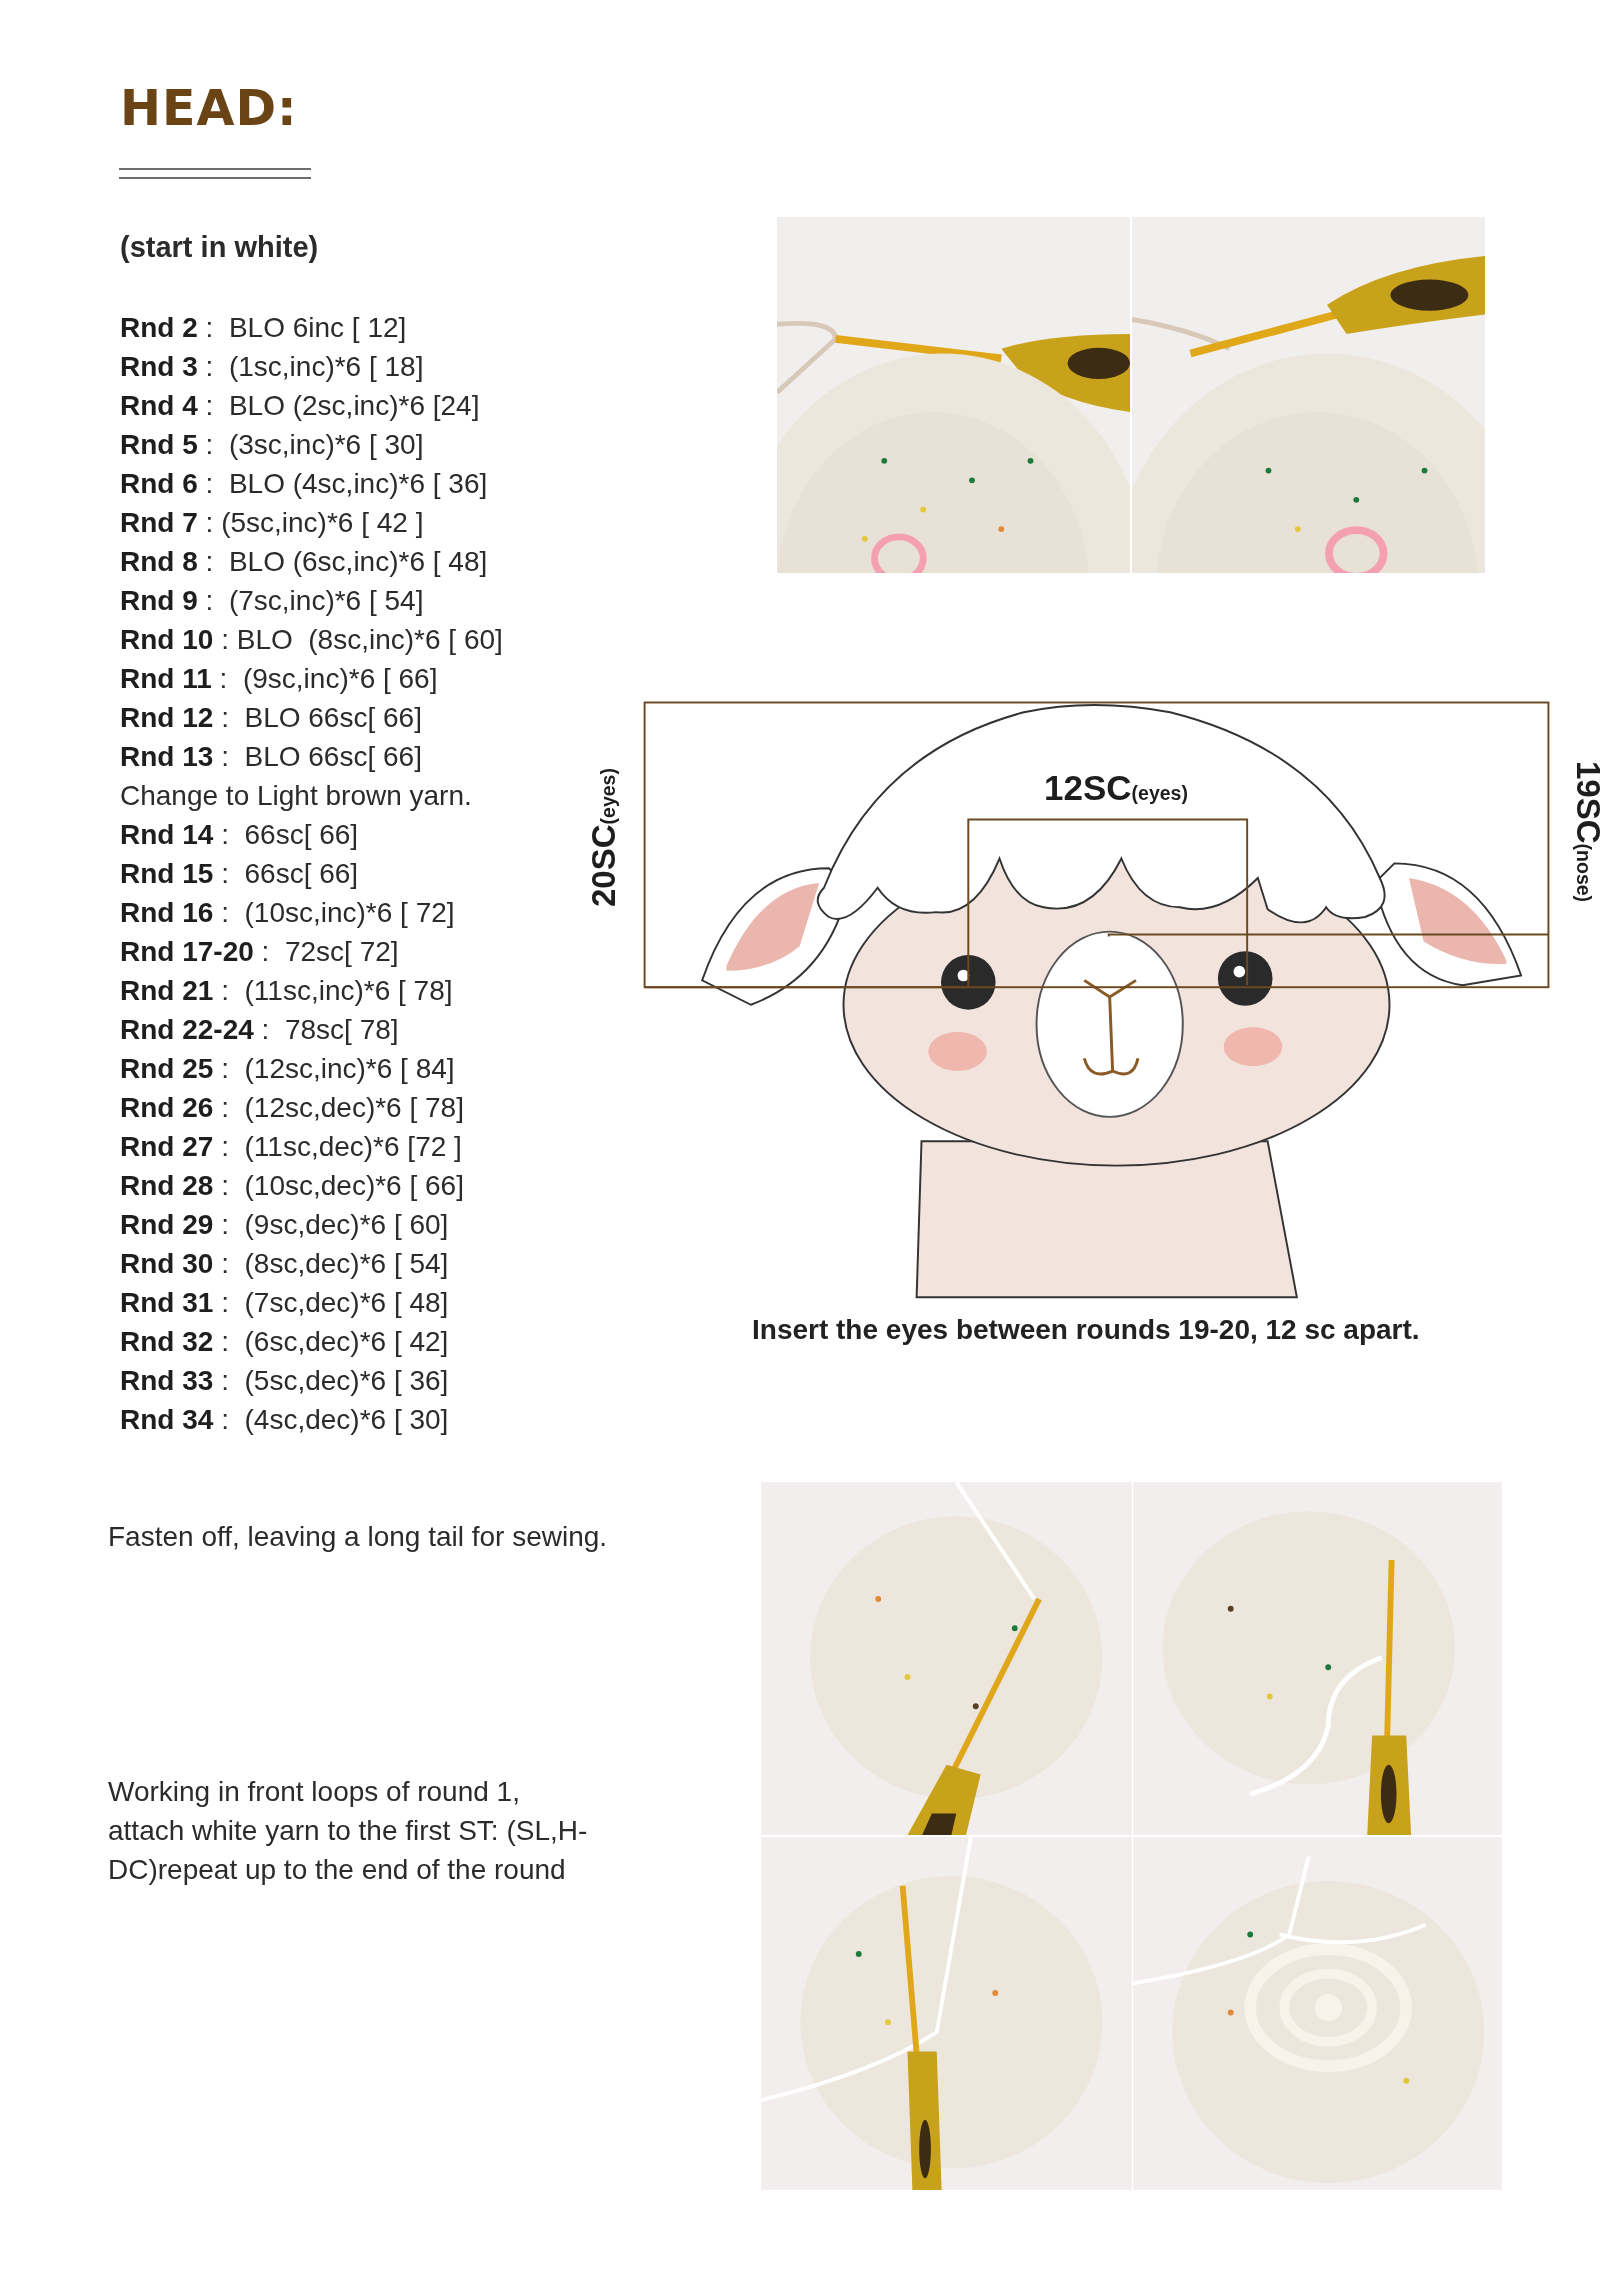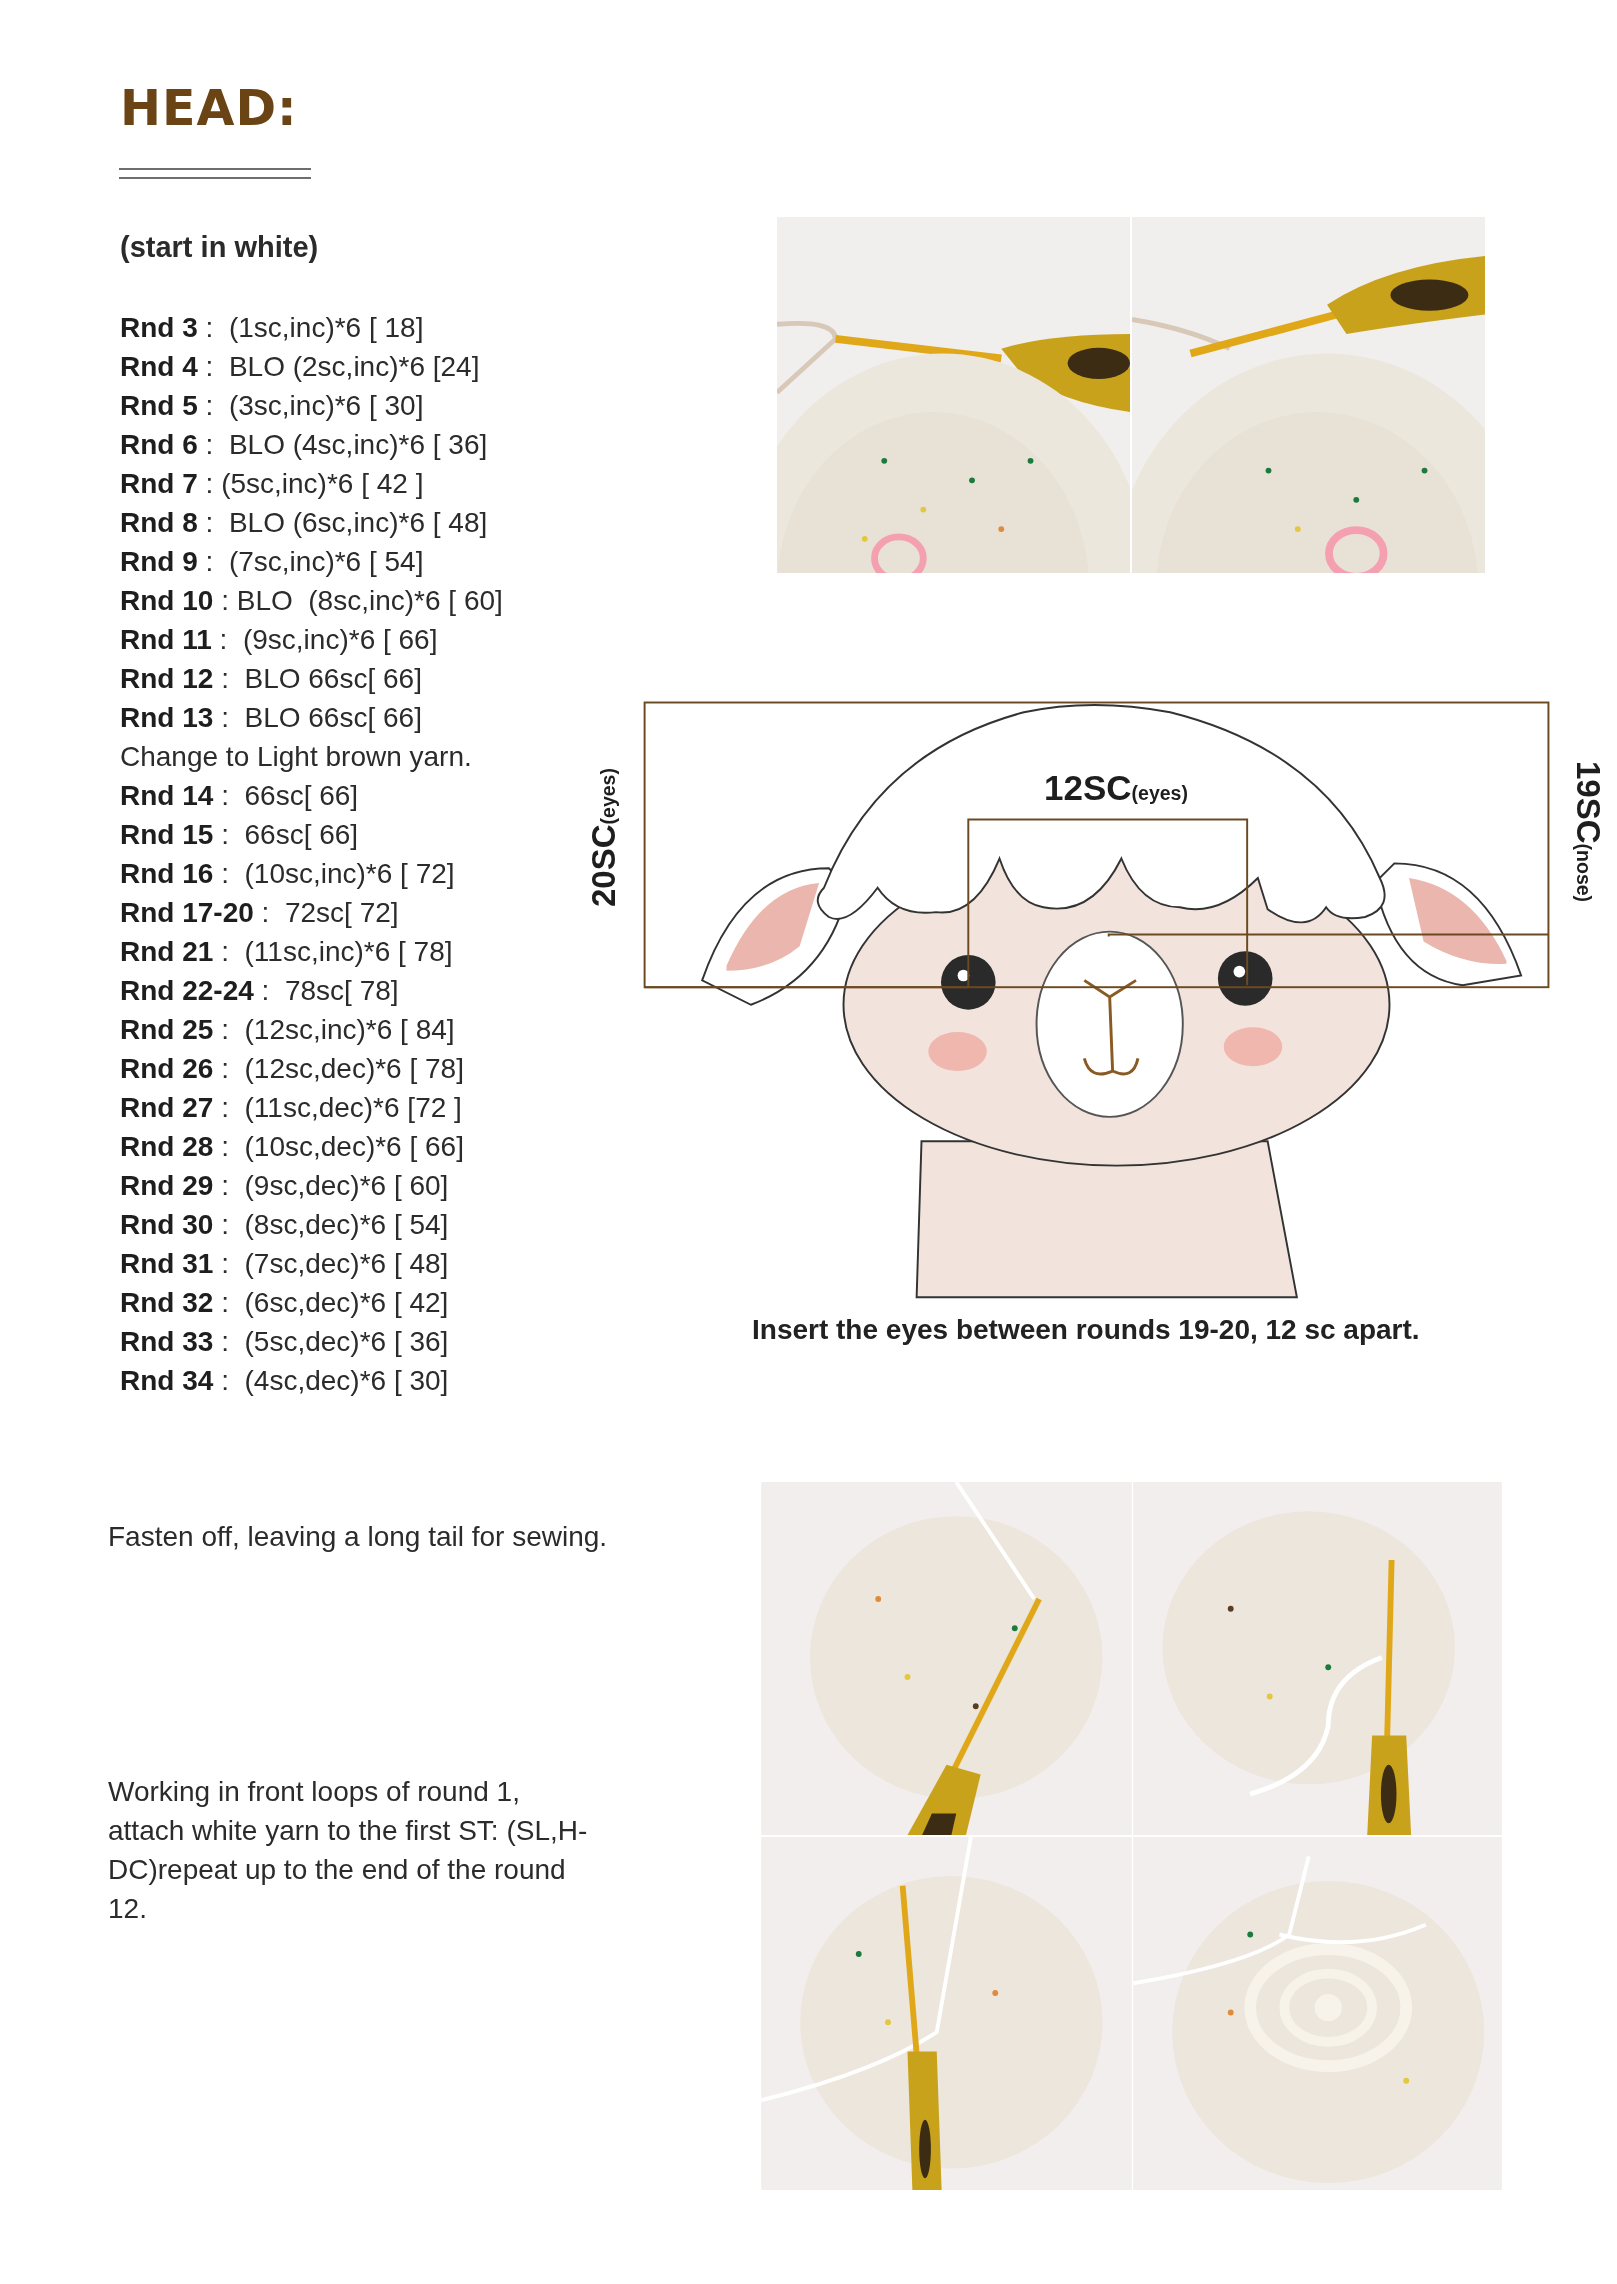--- a/index.html
+++ b/index.html
@@ -24,20 +24,21 @@
 </style>
 </head>
 <body>
 
 <div class="title">HEAD:</div>
 <div class="rule" style="top:168px;"></div>
 <div class="rule" style="top:177px;"></div>
 <div class="subtitle">(start in white)</div>
 
 <div class="rounds" id="rounds">
+    <div class="row"><b>Rnd 2</b><span style="white-space: pre;"> :  </span><span style="white-space: pre;">BLO 6inc [ 12]</span></div>
     <div class="row"><b>Rnd 3</b><span style="white-space: pre;"> :  </span><span style="white-space: pre;">(1sc,inc)*6 [ 18]</span></div>
     <div class="row"><b>Rnd 4</b><span style="white-space: pre;"> :  </span><span style="white-space: pre;">BLO (2sc,inc)*6 [24]</span></div>
     <div class="row"><b>Rnd 5</b><span style="white-space: pre;"> :  </span><span style="white-space: pre;">(3sc,inc)*6 [ 30]</span></div>
     <div class="row"><b>Rnd 6</b><span style="white-space: pre;"> :  </span><span style="white-space: pre;">BLO (4sc,inc)*6 [ 36]</span></div>
     <div class="row"><b>Rnd 7</b><span style="white-space: pre;"> : </span><span style="white-space: pre;">(5sc,inc)*6 [ 42 ]</span></div>
     <div class="row"><b>Rnd 8</b><span style="white-space: pre;"> :  </span><span style="white-space: pre;">BLO (6sc,inc)*6 [ 48]</span></div>
     <div class="row"><b>Rnd 9</b><span style="white-space: pre;"> :  </span><span style="white-space: pre;">(7sc,inc)*6 [ 54]</span></div>
     <div class="row"><b>Rnd 10</b><span style="white-space: pre;"> : </span><span style="white-space: pre;">BLO  (8sc,inc)*6 [ 60]</span></div>
     <div class="row"><b>Rnd 11</b><span style="white-space: pre;"> :  </span><span style="white-space: pre;">(9sc,inc)*6 [ 66]</span></div>
     <div class="row"><b>Rnd 12</b><span style="white-space: pre;"> :  </span><span style="white-space: pre;">BLO 66sc[ 66]</span></div>
@@ -60,21 +61,20 @@
     <div class="row"><b>Rnd 33</b><span style="white-space: pre;"> :  </span><span style="white-space: pre;">(5sc,dec)*6 [ 36]</span></div>
     <div class="row"><b>Rnd 34</b><span style="white-space: pre;"> :  </span><span style="white-space: pre;">(4sc,dec)*6 [ 30]</span></div>
   </div>
 
 <div class="para" style="top:1517px;">Fasten off, leaving a long tail for sewing.</div>
 
 <div class="para" style="top:1772px;">
   <div>Working in front loops of round 1,</div>
   <div>attach white yarn to the first ST: (SL,H-</div>
   <div>DC)repeat up to the end of the round</div>
-  <div>12.</div>
 </div>
 
 <div class="photo" style="left:777px; top:217px; width:353px; height:356px;">
   <svg width="353" height="356" viewBox="0 0 362 365">
     <rect width="362" height="365" fill="#f1eeee"></rect>
     <path d="M0 110 Q60 105 60 125 L0 180" stroke="#d8c8b8" stroke-width="5" fill="none"></path>
     <line x1="60" y1="125" x2="230" y2="145" stroke="#e0a818" stroke-width="8"></line>
     <path d="M230 135 Q280 120 362 120 L362 200 Q290 190 250 160 Z" fill="#c9a21c"></path>
     <ellipse cx="330" cy="150" rx="32" ry="16" fill="#3d2c14"></ellipse>
     <ellipse cx="170" cy="370" rx="210" ry="230" fill="#ece7dd"></ellipse>

